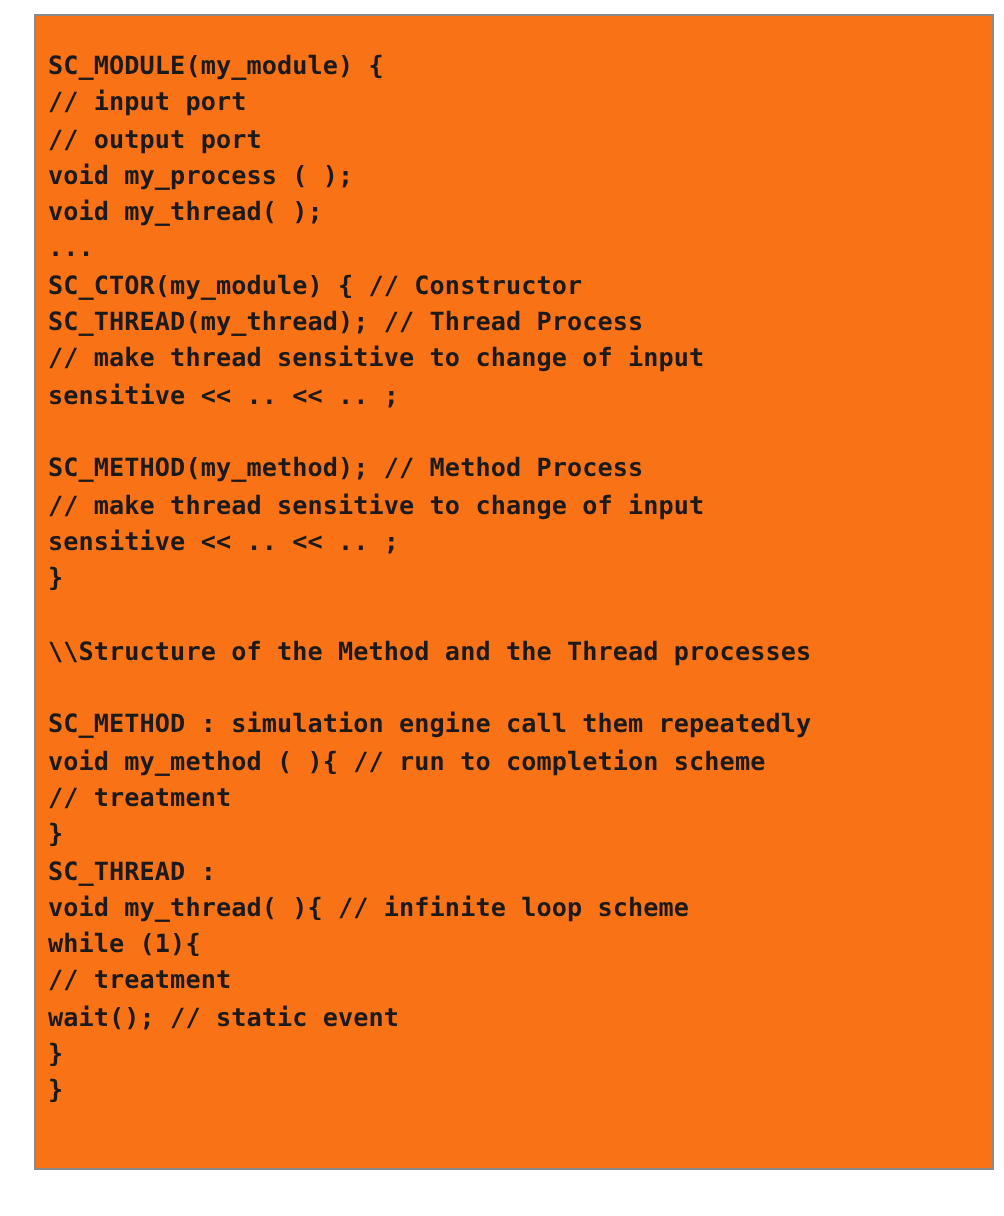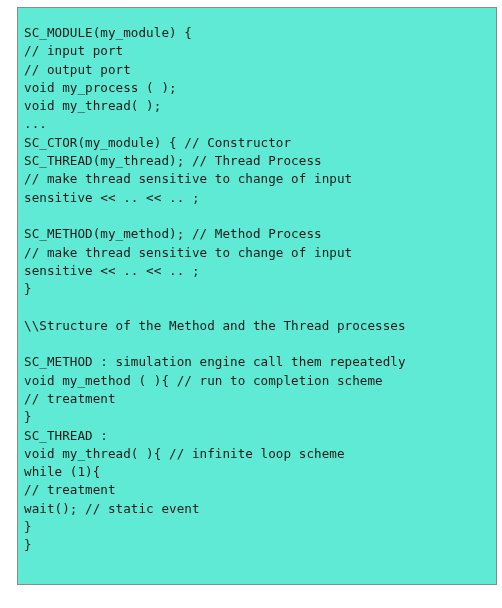--- a/index.html
+++ b/index.html
@@ -48,15 +48,15 @@
     height: 18.3px;
     white-space: pre;
   }
   .code-line.blank {
     height: 18.3px;
   }
 </style>
 </head>
 <body>
 
-<div id="code-frame" style="border-color: rgb(138, 138, 138); background: #5eead4;">
+<div id="code-frame" style="border-color: rgb(138, 138, 138); background: #f97316; font-weight: bold;">
   <pre id="code-listing" style="color: rgb(26, 26, 26);"><span class="code-line">SC_MODULE(my_module) {</span><span class="code-line">// input port</span><span class="code-line">// output port</span><span class="code-line">void my_process ( );</span><span class="code-line">void my_thread( );</span><span class="code-line">...</span><span class="code-line">SC_CTOR(my_module) { // Constructor</span><span class="code-line">SC_THREAD(my_thread); // Thread Process</span><span class="code-line">// make thread sensitive to change of input</span><span class="code-line">sensitive &lt;&lt; .. &lt;&lt; .. ;</span><span class="code-line blank">&nbsp;</span><span class="code-line">SC_METHOD(my_method); // Method Process</span><span class="code-line">// make thread sensitive to change of input</span><span class="code-line">sensitive &lt;&lt; .. &lt;&lt; .. ;</span><span class="code-line">}</span><span class="code-line blank">&nbsp;</span><span class="code-line">\\Structure of the Method and the Thread processes</span><span class="code-line blank">&nbsp;</span><span class="code-line">SC_METHOD : simulation engine call them repeatedly</span><span class="code-line">void my_method ( ){ // run to completion scheme</span><span class="code-line">// treatment</span><span class="code-line">}</span><span class="code-line">SC_THREAD :</span><span class="code-line">void my_thread( ){ // infinite loop scheme</span><span class="code-line">while (1){</span><span class="code-line">// treatment</span><span class="code-line">wait(); // static event</span><span class="code-line">}</span><span class="code-line">}</span></pre>
 </div>
 
 </body></html>

